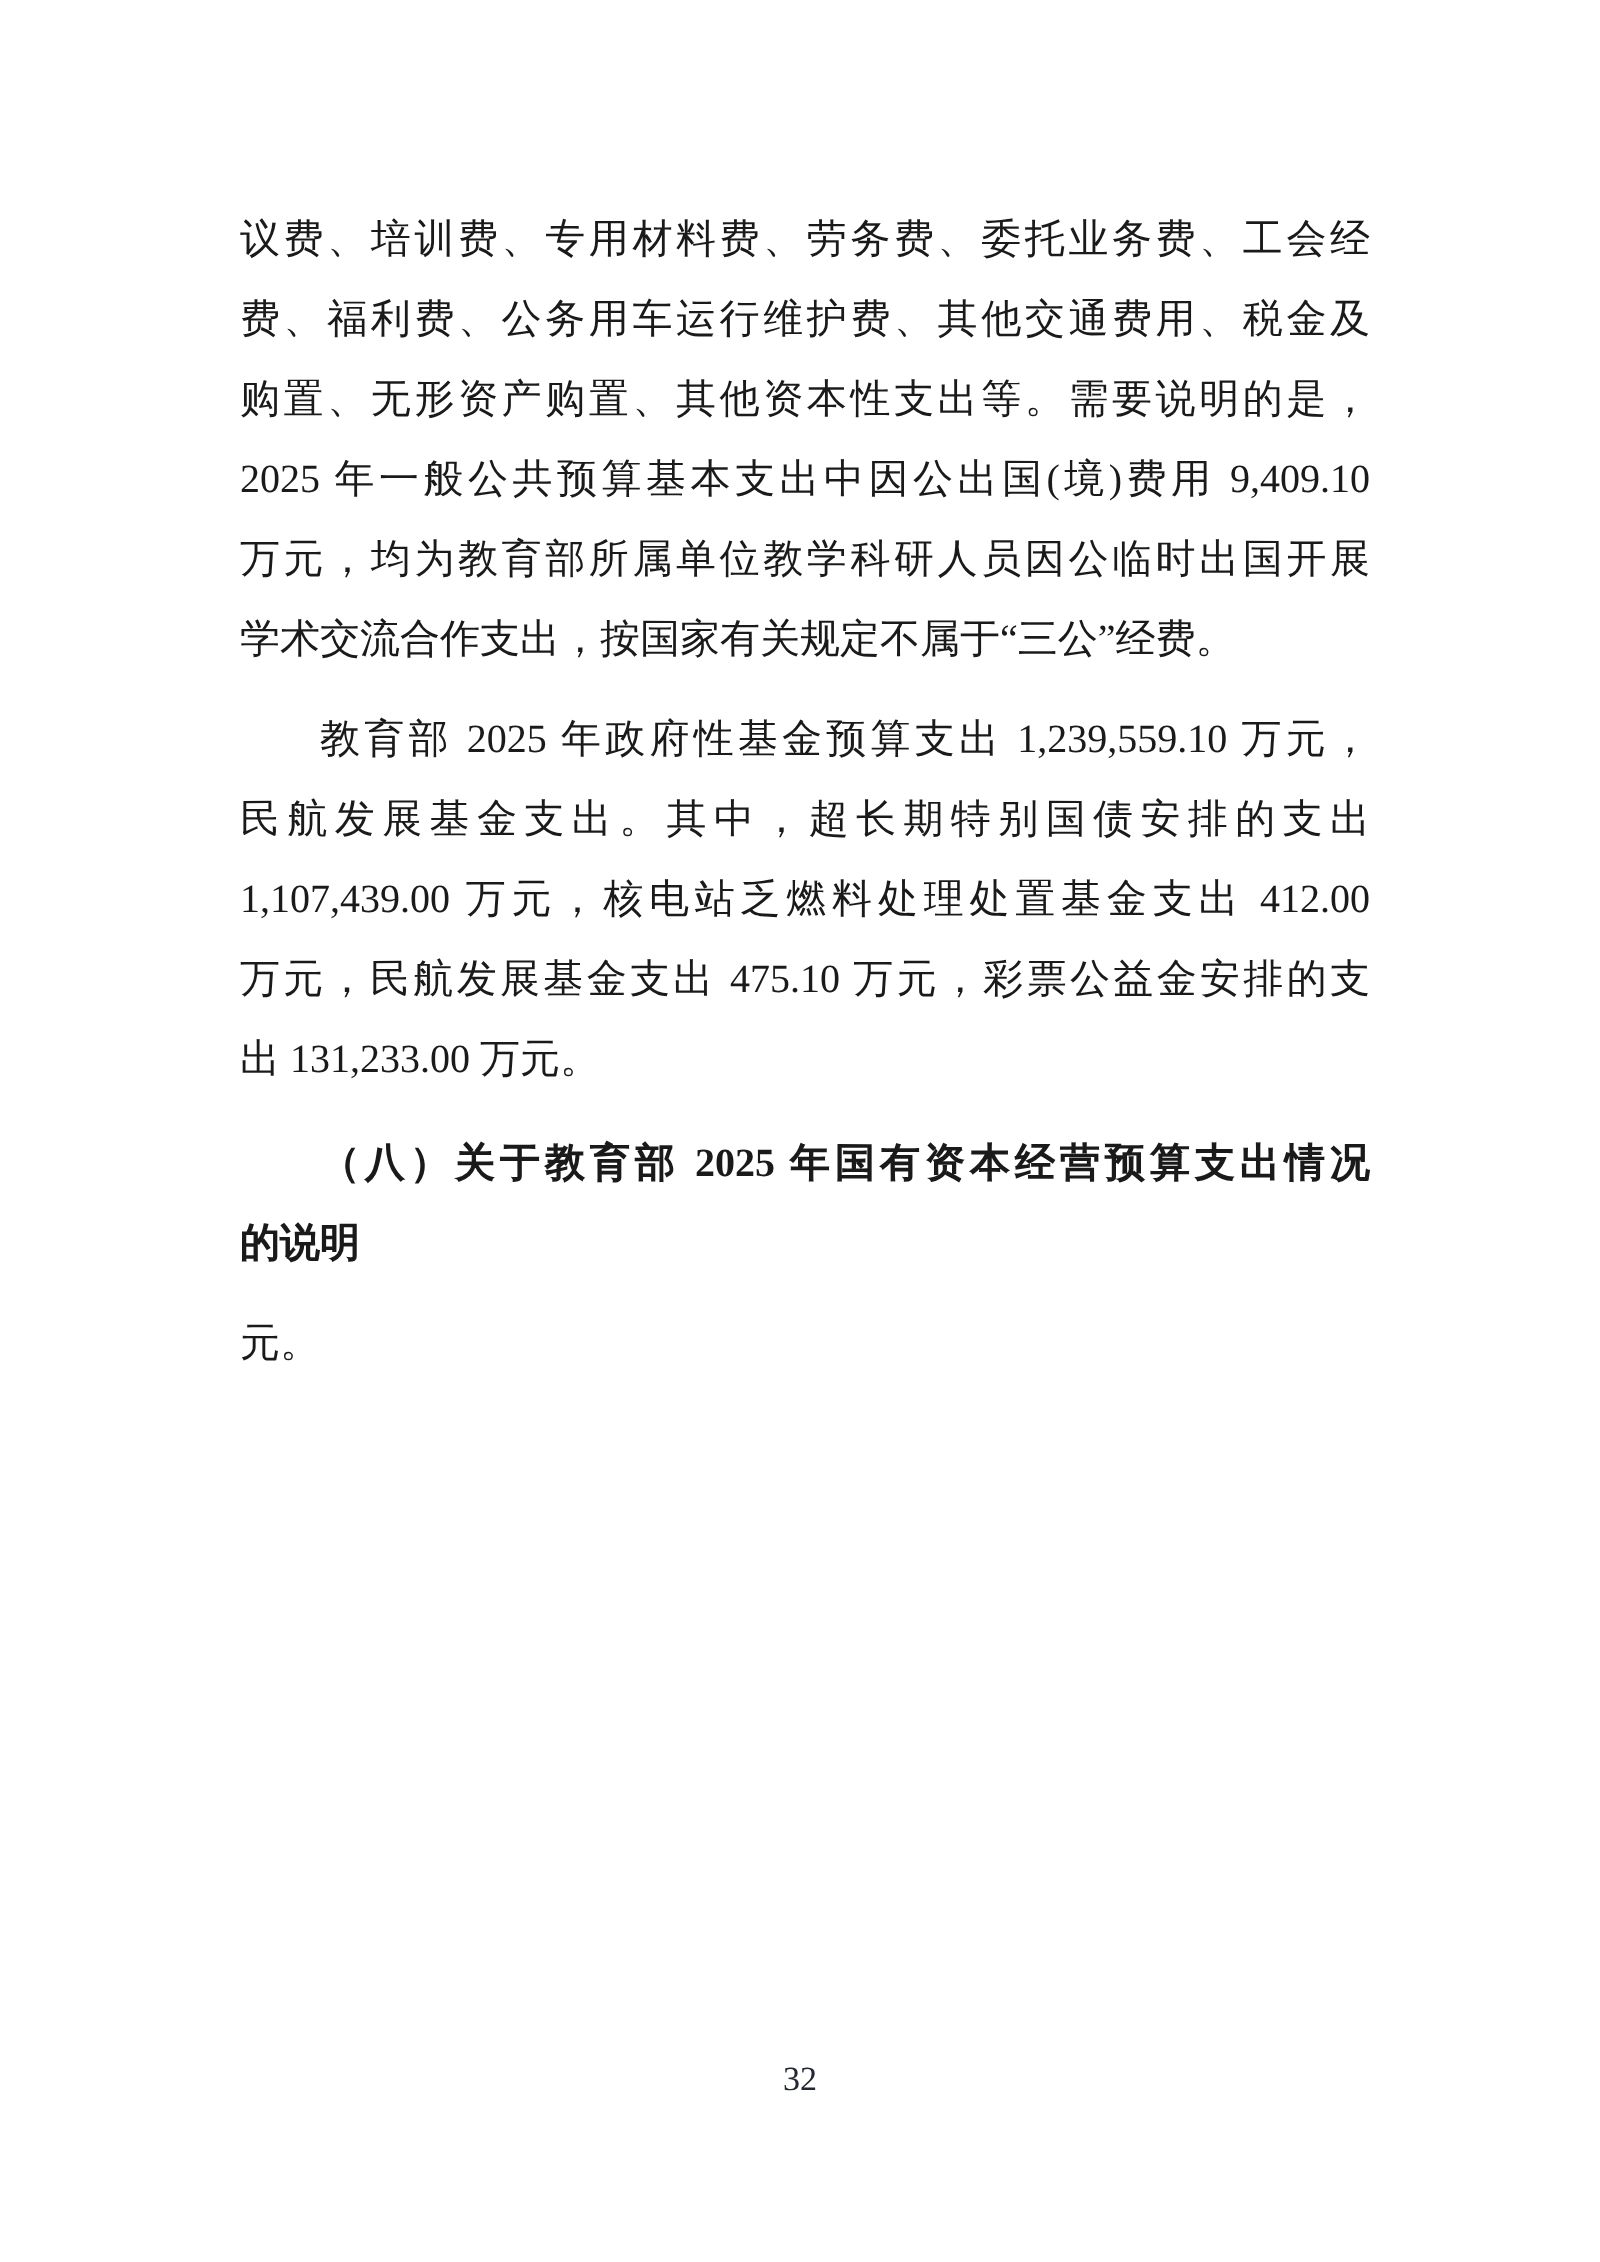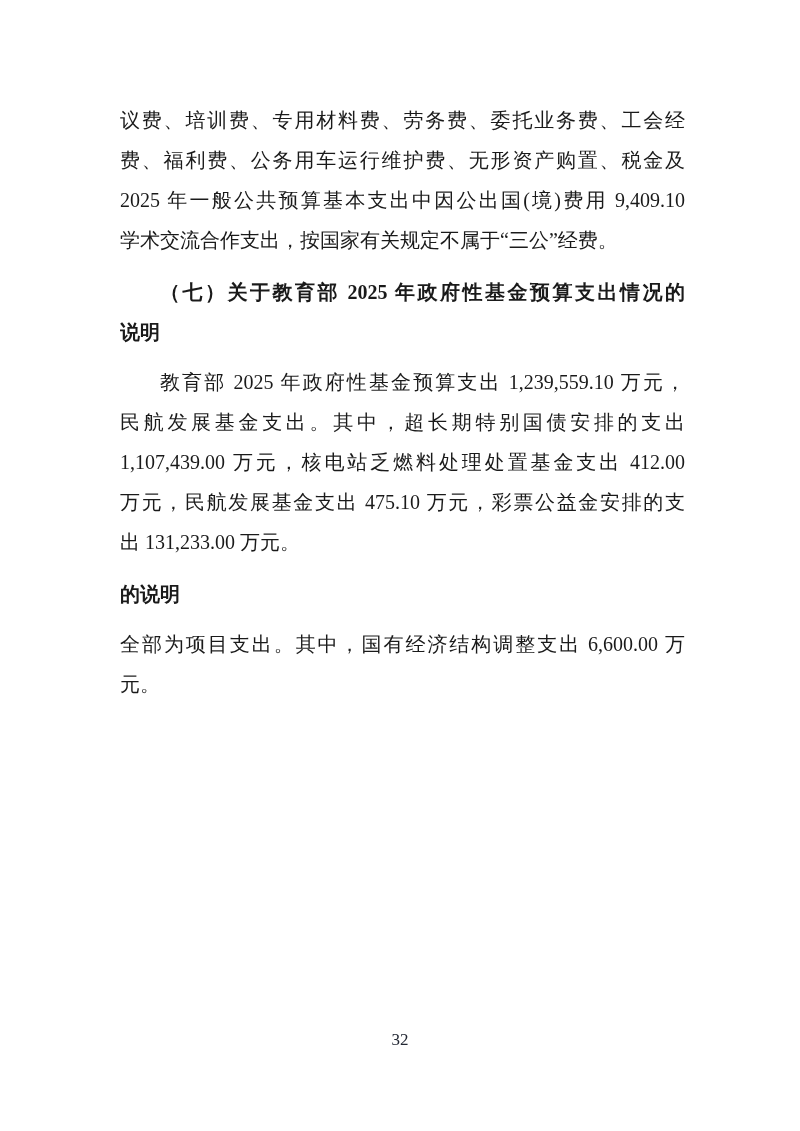--- a/index.html
+++ b/index.html
@@ -48,37 +48,35 @@
     color: #222733;
   }
 </style>
 </head>
 <body>
 
 <div class="page">
   <div class="content" id="doc-content">
       <div class="block body">
         <div class="line">议费、培训费、专用材料费、劳务费、委托业务费、工会经</div>
-        <div class="line">费、福利费、公务用车运行维护费、无形资产购置、税金及</div>
+        <div class="line">费、福利费、公务用车运行维护费、其他交通费用、税金及</div>
+        <div class="line">购置、无形资产购置、其他资本性支出等。需要说明的是，</div>
         <div class="line">2025 年一般公共预算基本支出中因公出国(境)费用 9,409.10</div>
+        <div class="line">万元，均为教育部所属单位教学科研人员因公临时出国开展</div>
         <div class="line last">学术交流合作支出，按国家有关规定不属于“三公”经费。</div>
-      </div>
-      <div class="block heading">
-        <div class="line indent">（七）关于教育部 2025 年政府性基金预算支出情况的</div>
-        <div class="line last">说明</div>
       </div>
       <div class="block body">
         <div class="line indent">教育部 2025 年政府性基金预算支出 1,239,559.10 万元，</div>
         <div class="line">民航发展基金支出。其中，超长期特别国债安排的支出</div>
         <div class="line">1,107,439.00 万元，核电站乏燃料处理处置基金支出 412.00</div>
         <div class="line">万元，民航发展基金支出 475.10 万元，彩票公益金安排的支</div>
         <div class="line last">出 131,233.00 万元。</div>
       </div>
       <div class="block heading">
+        <div class="line indent">（八）关于教育部 2025 年国有资本经营预算支出情况</div>
         <div class="line last">的说明</div>
       </div>
       <div class="block body">
-        <div class="line">全部为项目支出。其中，国有经济结构调整支出 6,600.00 万</div>
         <div class="line last">元。</div>
       </div>
     </div>
   <div class="page-number">32</div>
 </div>
 
 </body></html>

